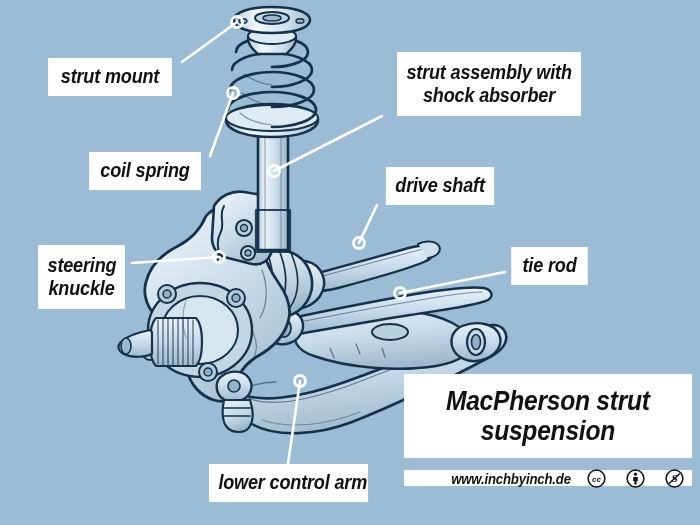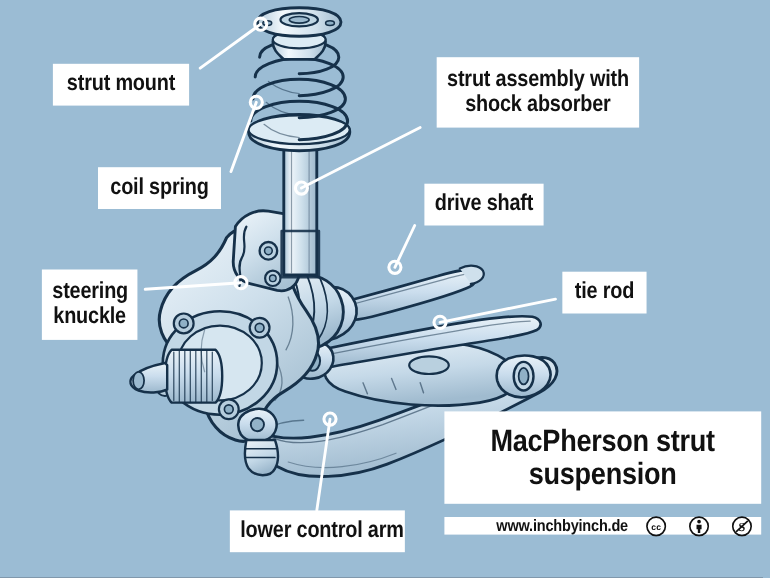--- a/index.html
+++ b/index.html
@@ -9,20 +9,21 @@
     background: #6c7f8d;
   }
   #stage {
     position: relative;
     width: 700px;
     height: 525px;
     overflow: hidden;
     background: #9bbcd4;
     font-family: "Liberation Sans", sans-serif;
     user-select: none;
+    font-style: italic;
   }
   #art {
     position: absolute;
     left: 0; top: 0;
     width: 700px;
     height: 525px;
   }
   
   .label {
     position: absolute;

